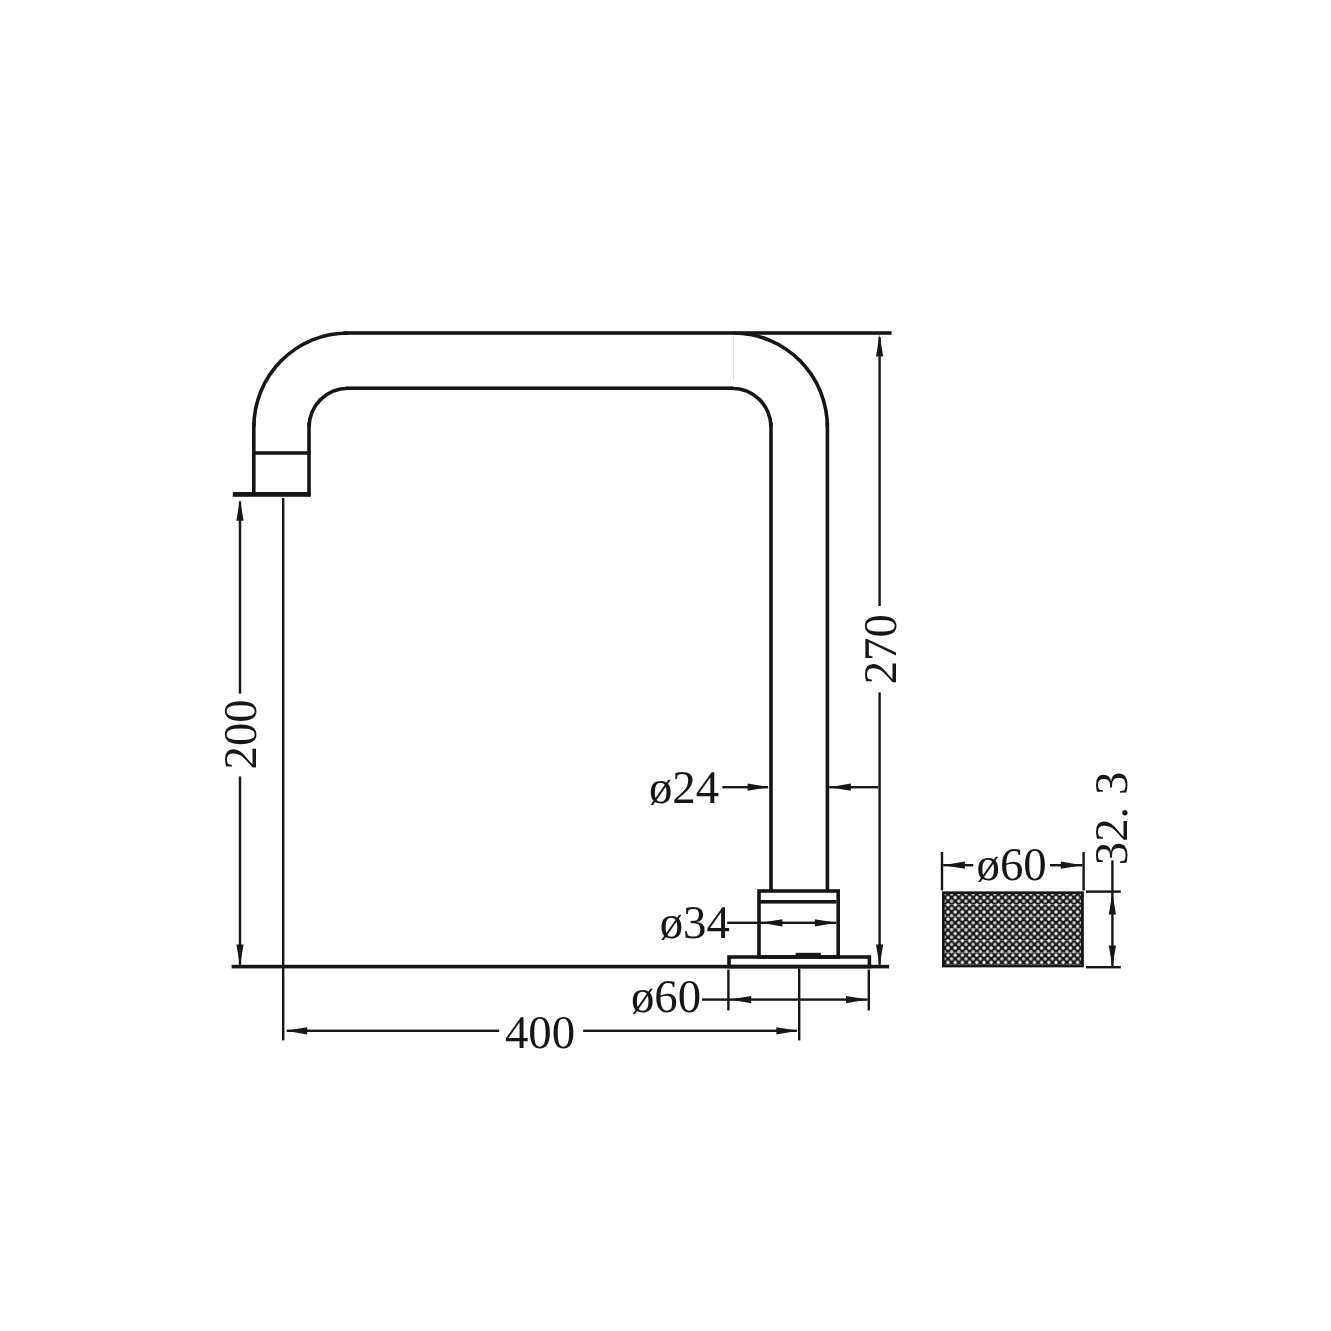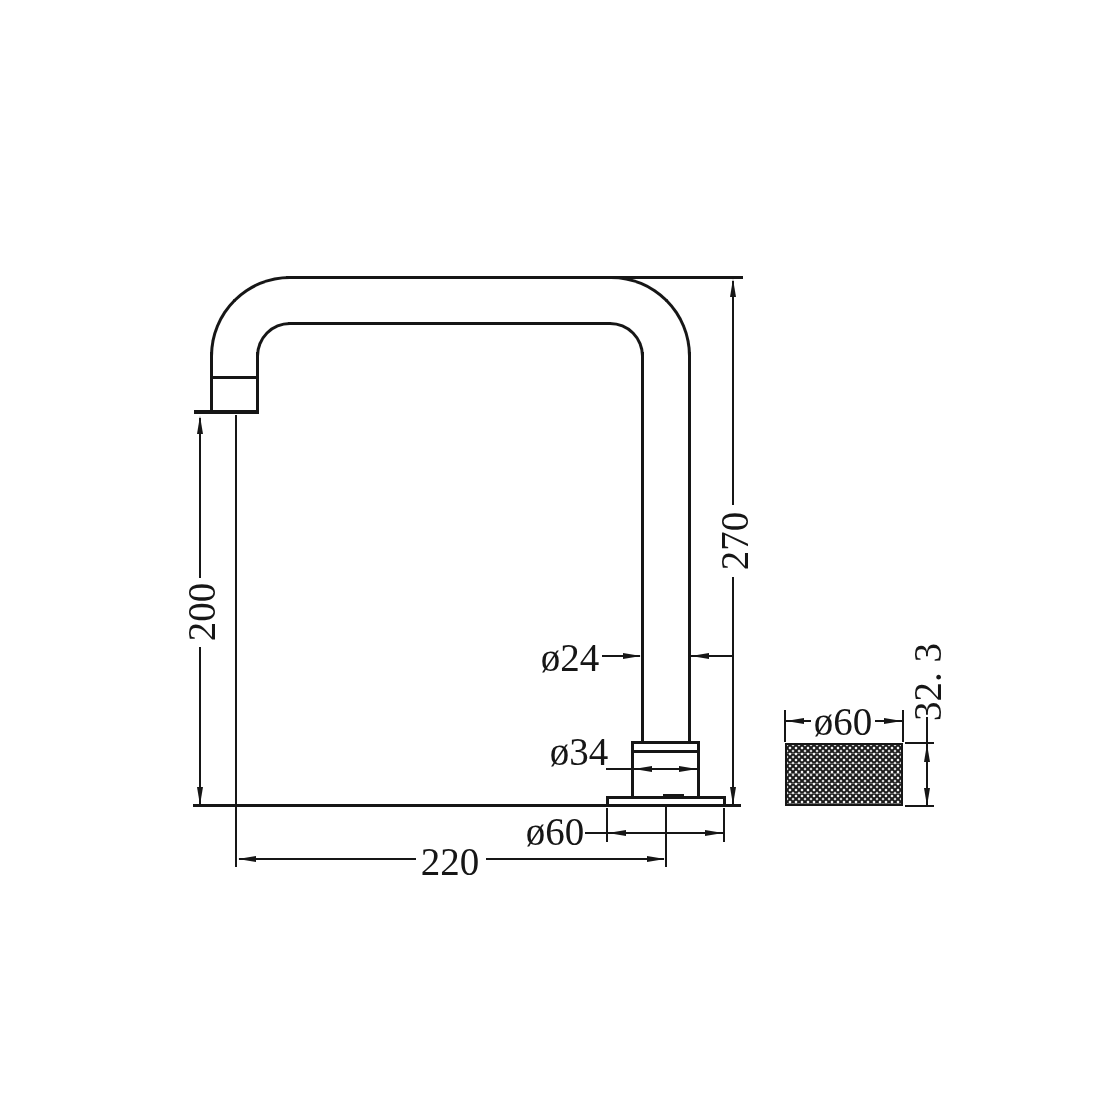--- a/index.html
+++ b/index.html
@@ -108,36 +108,36 @@
 
   <div>
 
     <div class="dl" style="left:235.2px;top:415px;width:1.6px;height:452px;"></div>
 
     <div class="dl" style="left:665.2px;top:807px;width:1.6px;height:60px;"></div>
     <div class="dl" style="left:239px;top:858.2px;width:177px;height:1.6px;"></div>
     <div class="dl" style="left:486px;top:858.2px;width:178px;height:1.6px;"></div>
     <div class="arr arr-l" style="left:237.5px;top:855.5px;"></div>
     <div class="arr arr-r" style="left:647px;top:855.5px;"></div>
-    <div class="dim" style="left:450px;top:861px;">220</div>
+    <div class="dim" style="left:450px;top:861px;">400</div>
   </div>
 
   <div>
     <div class="dl" style="left:602px;top:655.2px;width:38px;height:1.6px;"></div>
     <div class="arr arr-r" style="left:623px;top:652.5px;"></div>
     <div class="dl" style="left:691px;top:655.2px;width:41px;height:1.6px;"></div>
     <div class="arr arr-l" style="left:690.5px;top:652.5px;"></div>
     <div class="dim" style="left:570px;top:657px;">ø24</div>
   </div>
 
   <div>
     <div class="dl" style="left:606px;top:768.2px;width:91px;height:1.6px;"></div>
     <div class="arr arr-l" style="left:633.5px;top:765.5px;"></div>
     <div class="arr arr-r" style="left:678.5px;top:765.5px;"></div>
-    <div class="dim" style="left:579px;top:751px;">ø34</div>
+    <div class="dim" style="left:579px;top:769px;">ø34</div>
   </div>
 
   <div>
     <div class="dl" style="left:606.2px;top:808px;width:1.6px;height:34px;"></div>
     <div class="dl" style="left:723.2px;top:808px;width:1.6px;height:34px;"></div>
     <div class="dl" style="left:585px;top:832.2px;width:138px;height:1.6px;"></div>
     <div class="arr arr-l" style="left:607.5px;top:829.5px;"></div>
     <div class="arr arr-r" style="left:704.5px;top:829.5px;"></div>
     <div class="dim" style="left:555px;top:831px;">ø60</div>
   </div>

